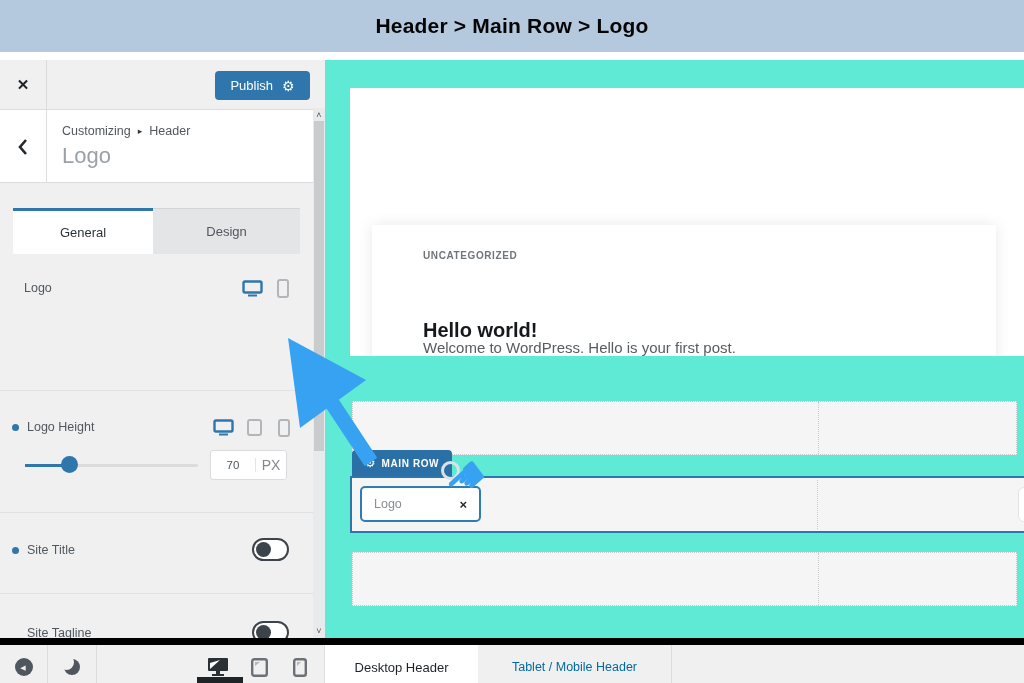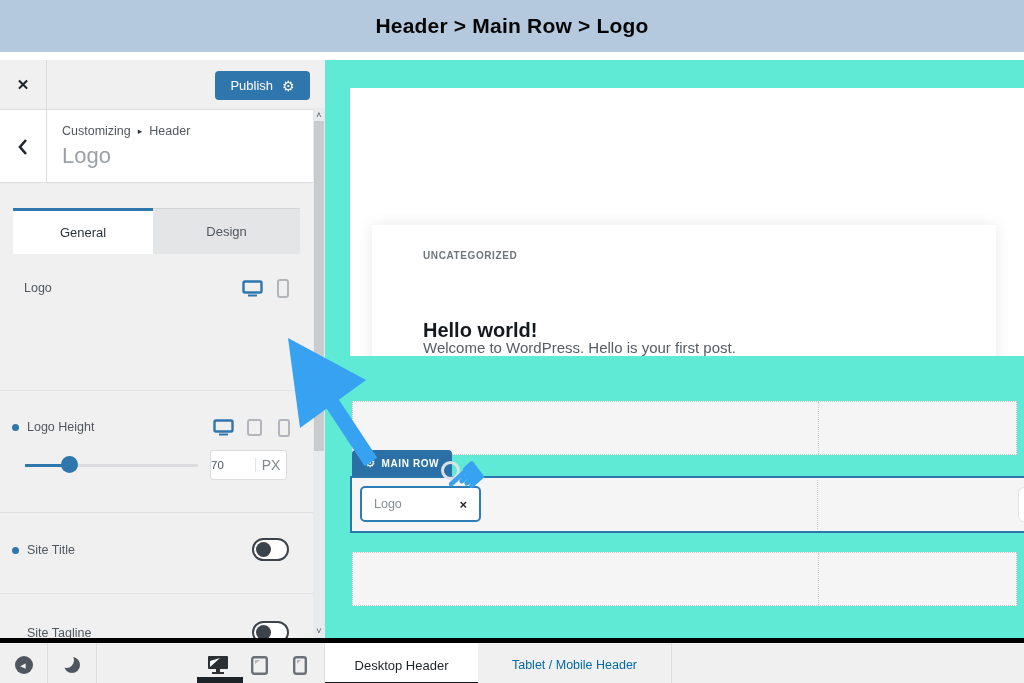--- a/index.html
+++ b/index.html
@@ -45,21 +45,21 @@
                  justify-content:center; font-size:13px; color:#2c3338; cursor:pointer; }
   .divider { position:absolute; left:0; width:313px; height:1px; background:#e0e1e2; }
 
   .slider-track { position:absolute; left:25px; top:404px; width:173px; height:3px;
                   background:#dcdcde; border-radius:2px; cursor:pointer; }
   .slider-fill  { position:absolute; left:25px; top:404px; width:44px; height:3px; background:#2e76ac; }
   .slider-thumb { position:absolute; left:61px; top:396px; width:17px; height:17px;
                   border-radius:50%; background:#2e76ac; cursor:pointer; }
   .value-box { position:absolute; left:210px; top:390px; width:77px; height:30px; background:#fff;
                border:1px solid #dcdcde; border-radius:3px; display:flex; align-items:center; }
-  .value-box .num  { flex:1; font-size:11.5px; color:#50575e; }
+  .value-box .num  { flex:1; text-align:center; font-size:11.5px; color:#50575e; }
   .value-box .vsep { width:1px; height:14px; background:#e4e5e6; }
   .value-box .unit { width:30px; text-align:center; font-size:14px; color:#82878c; }
 
   .toggle { position:absolute; width:37px; height:23px; border:2px solid #3c434a;
             border-radius:12px; background:#fff; cursor:pointer; }
   .toggle .knob { position:absolute; left:2px; top:2px; width:15px; height:15px;
                   border-radius:50%; background:#3c434a; }
 
   .scrollbar { position:absolute; right:0; top:48px; width:12px; height:530px; background:#e9eaeb; }
   .scroll-thumb { position:absolute; left:1px; top:13px; width:10px; height:330px; background:#c9cbcd; }
@@ -98,21 +98,21 @@
   .logo-widget { position:absolute; left:8px; top:8px; width:121px; height:36px; background:#fff;
                  border:2px solid #2e7cb5; border-radius:5px; display:flex; align-items:center;
                  justify-content:space-between; padding:0 12px; cursor:pointer; }
   .logo-widget .wlbl { font-size:12.5px; color:#868d93; }
   .logo-widget .wx   { font-size:13px; font-weight:bold; color:#23282d; cursor:pointer; }
   .widget-stub { position:absolute; left:666px; top:9px; width:30px; height:35px; background:#fff;
                  border:1px solid #e2e4e6; border-radius:6px; }
 
   
   .footer { position:absolute; left:0; top:638px; width:1024px; height:45px;
-            background:#f0f0f1; border-top:5px solid #000000; }
+            background:#f0f0f1; border-top:7px solid #000000; }
   .f-cell { position:absolute; top:0; height:44px; border-right:1px solid #dcdcde;
             display:flex; align-items:center; justify-content:center; cursor:pointer; }
   .f-back { left:0; width:48px; }
   .f-moon { left:48px; width:49px; }
   .circle-ic { width:18px; height:18px; border-radius:50%; background:#4f565e;
                display:flex; align-items:center; justify-content:center;
                color:#f0f0f1; font-size:7px; line-height:1; padding-right:1px; }
   .moon { position:relative; width:16px; height:16px; border-radius:50%; background:#4f565e; overflow:visible; }
   .moon::before { content:""; position:absolute; left:-5px; top:-4px; width:15px; height:15px;
                   border-radius:50%; background:#f0f0f1; }

